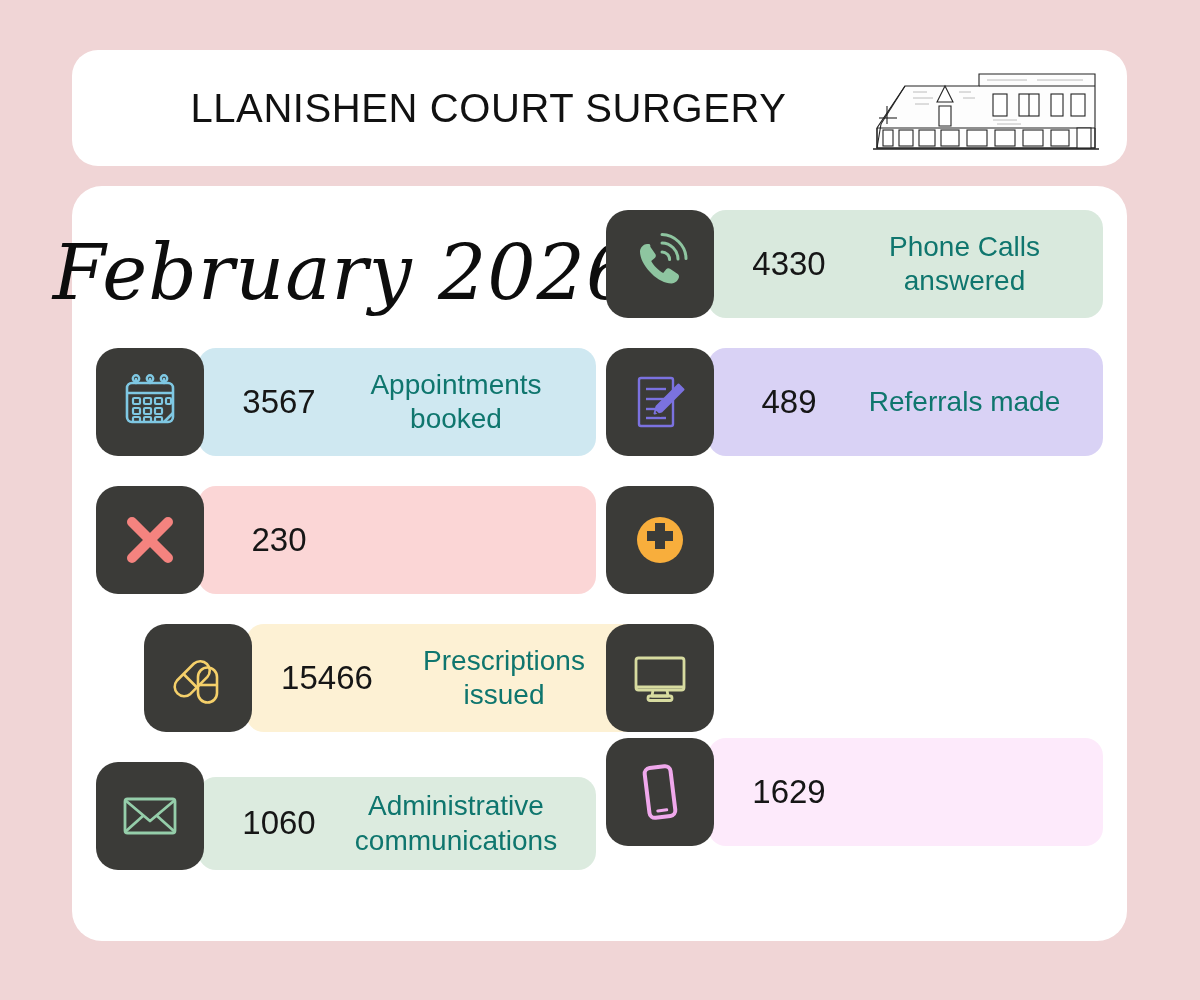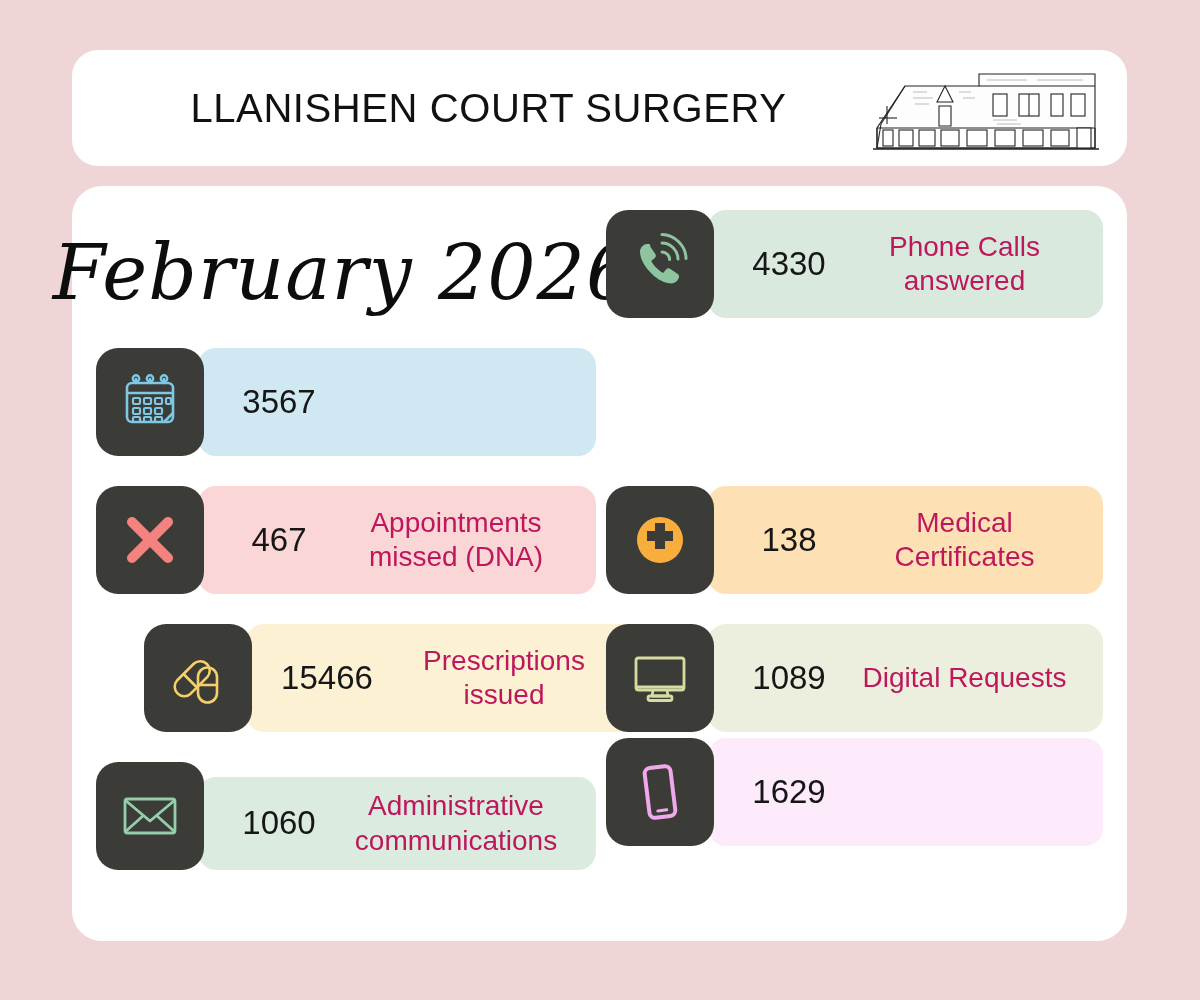--- a/index.html
+++ b/index.html
@@ -133,21 +133,21 @@
     text-align: center;
     font-size: 33px;
     color: #161616;
     line-height: 1.1;
   }
   .stat-label {
     flex: 1 1 auto;
     text-align: center;
     font-size: 28px;
     line-height: 1.22;
-    color: #be185d;
+    color: #0f766e;
     padding-right: 4px;
   }
 </style>
 </head>
 <body>
 
 <div class="page">
 
   <div class="header-panel">
     <div class="practice-title">LLANISHEN COURT SURGERY</div>
@@ -245,46 +245,61 @@
                 <rect x="25" y="37" width="7" height="6" rx="1.2"></rect>
                 <rect x="36" y="37" width="7" height="6" rx="1.2"></rect>
                 <rect x="14" y="46" width="7" height="5" rx="1.2"></rect>
                 <rect x="25" y="46" width="7" height="5" rx="1.2"></rect>
                 <rect x="36" y="46" width="7" height="5" rx="1.2"></rect>
               </g>
             </svg>
           </div>
           <div class="stat-body" style="background: rgb(207, 232, 241);">
             <div class="stat-value">3567</div>
+            <div class="stat-label">Appointments booked</div>
+          </div>
+        </div>
+        <div class="stat-card right" style="top: 162px;">
+          <div class="icon-tile" style="background: rgb(59, 59, 56);">
+            <svg width="62" height="62" viewBox="0 0 62 62">
+              <g fill="none" stroke="#7b72e0" stroke-width="2.4">
+                <rect x="10" y="7" width="34" height="48" rx="2"></rect>
+                <path d="M17 18h20"></path>
+                <path d="M17 28h20"></path>
+                <path d="M17 38h15"></path>
+                <path d="M17 47h20"></path>
+              </g>
+              <path d="M49.5 13.5l5 5-22 22-7 2 2-7z" fill="#7b72e0" stroke="#7b72e0" stroke-width="2" stroke-linejoin="round"></path>
+              <path d="M27 40.5l5 5" stroke="#3b3b38" stroke-width="1.6"></path>
+            </svg>
+          </div>
+          <div class="stat-body" style="background: rgb(217, 210, 245);">
+            <div class="stat-value">489</div>
+            <div class="stat-label">Referrals made</div>
           </div>
         </div>
         <div class="stat-card left" style="top: 300px;">
           <div class="icon-tile" style="background: rgb(59, 59, 56);">
             <svg width="62" height="62" viewBox="0 0 62 62">
               <g stroke="#f4837f" stroke-width="10" stroke-linecap="round">
                 <path d="M13 13 L49 49"></path>
                 <path d="M49 13 L13 49"></path>
               </g>
             </svg>
           </div>
           <div class="stat-body" style="background: rgb(251, 214, 214);">
-            <div class="stat-value">467</div>
-            <div class="stat-label">Appointments missed (DNA)</div>
+            <div class="stat-value">230</div>
           </div>
         </div>
         <div class="stat-card right" style="top: 300px;">
           <div class="icon-tile" style="background: rgb(59, 59, 56);">
             <svg width="62" height="62" viewBox="0 0 62 62">
               <circle cx="31" cy="31" r="23" fill="#f8ae3c"></circle>
               <path d="M26 14h10v8h8v10h-8v8H26v-8h-8V22h8z" fill="#3b3b38"></path>
             </svg>
-          </div>
-          <div class="stat-body" style="background: rgb(253, 224, 180);">
-            <div class="stat-value">138</div>
-            <div class="stat-label">Medical Certificates</div>
           </div>
         </div>
         <div class="stat-card left" style="top: 438px; margin-left: 48px;">
           <div class="icon-tile" style="background: rgb(59, 59, 56);">
             <svg width="62" height="62" viewBox="0 0 62 62">
               <g fill="none" stroke="#f5d06a" stroke-width="2.6" stroke-linejoin="round">
                 <path d="M10 33.5 L27 16.5a9.5 9.5 0 0 1 13.4 13.4L23.4 46.9A9.5 9.5 0 0 1 10 33.5z"></path>
                 <path d="M16.5 27 L30 40.5"></path>
                 <path d="M31 30a9.5 9.5 0 0 1 19 0v16a9.5 9.5 0 0 1-19 0z"></path>
                 <path d="M31 38h19"></path>
@@ -300,24 +315,20 @@
           <div class="icon-tile" style="background: rgb(59, 59, 56);">
             <svg width="62" height="62" viewBox="0 0 62 62">
               <g fill="none" stroke="#d7dba0" stroke-width="2.8" stroke-linejoin="round">
                 <rect x="7" y="11" width="48" height="32" rx="2.5"></rect>
                 <path d="M7 40h48"></path>
                 <path d="M24 43l-1 6h16l-1-6"></path>
                 <rect x="19" y="49" width="24" height="4.5" rx="2"></rect>
               </g>
             </svg>
           </div>
-          <div class="stat-body" style="background: rgb(237, 239, 222);">
-            <div class="stat-value">1089</div>
-            <div class="stat-label">Digital Requests</div>
-          </div>
         </div>
         <div class="stat-card left" style="top: 576px;">
           <div class="icon-tile" style="background: rgb(59, 59, 56);">
             <svg width="62" height="62" viewBox="0 0 62 62">
               <g fill="none" stroke="#95ceaa" stroke-width="2.8" stroke-linejoin="round">
                 <rect x="6" y="14" width="50" height="34" rx="2.5"></rect>
                 <path d="M6 15l25 21 25-21"></path>
                 <path d="M6 47l19-17"></path>
                 <path d="M56 47L37 30"></path>
               </g>

